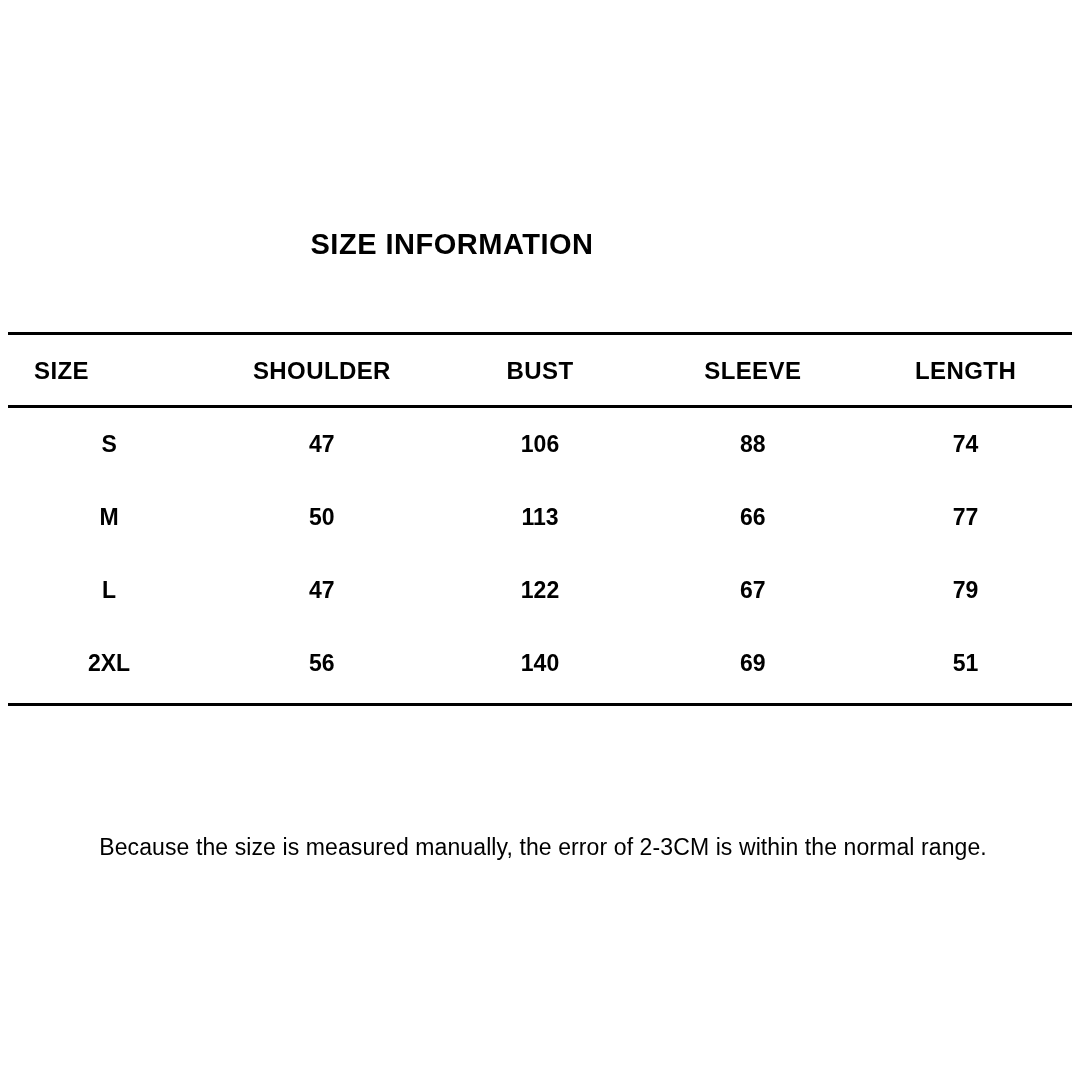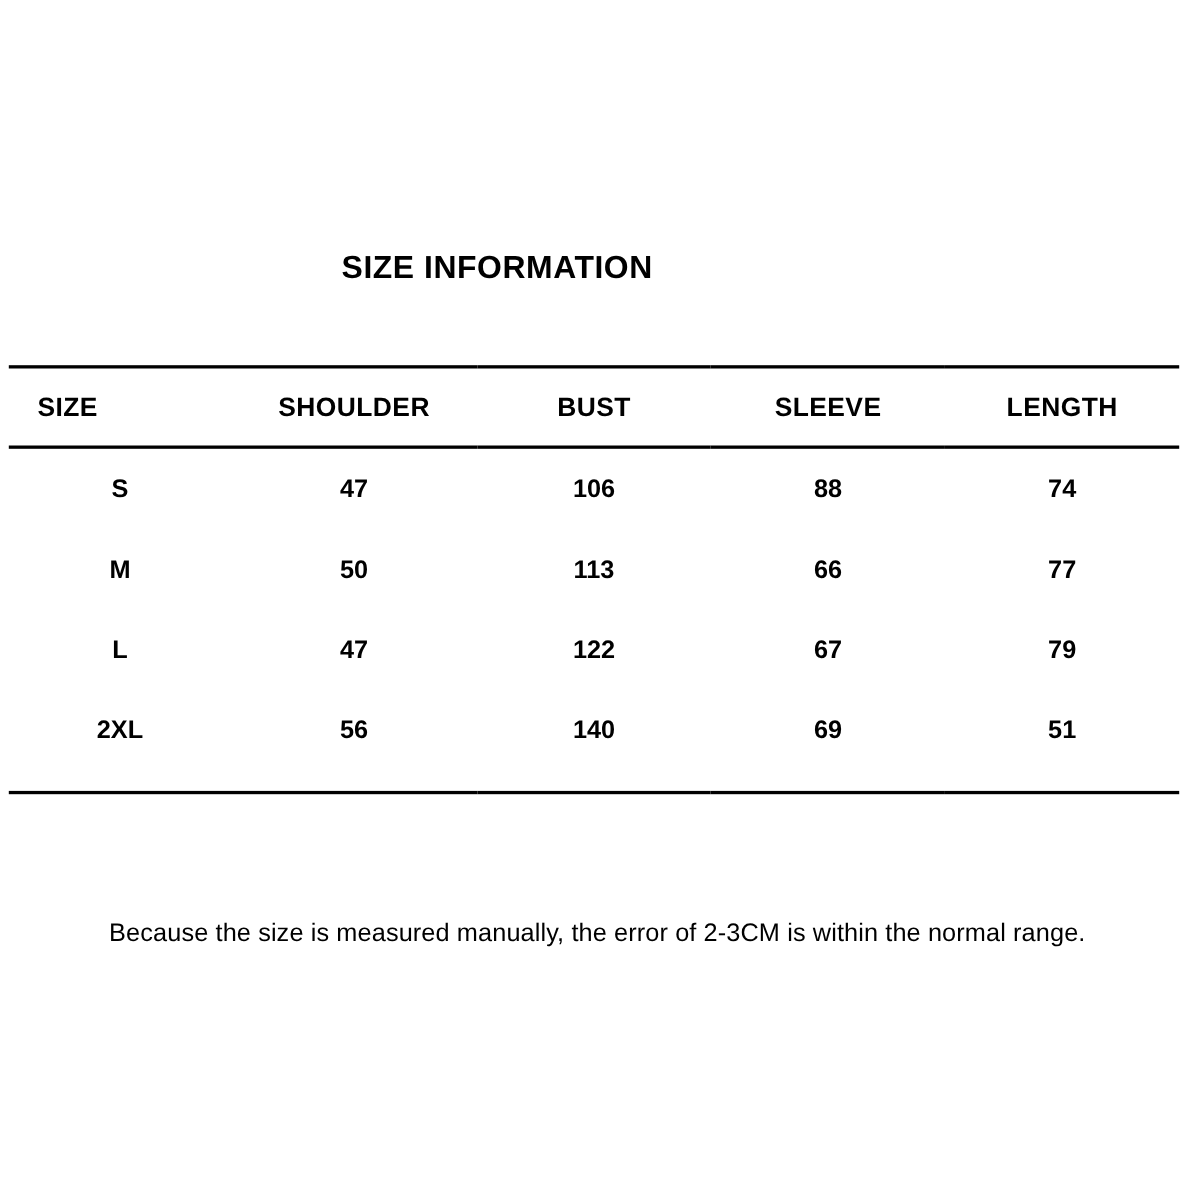--- a/index.html
+++ b/index.html
@@ -57,21 +57,21 @@
     padding-left: 26px;
   }
   table.size-table td {
     font-size: 23px;
     font-weight: bold;
     text-align: center;
     padding: 23px 0 23px 0;
   }
   table.size-table tbody tr:last-child td {
     border-bottom: 3px solid #000;
-    padding-bottom: 42px;
+    padding-bottom: 26px;
   }
   table.size-table td.col-size {
     text-align: center;
     padding-left: 0;
   }
   col.c1 { width: 19%; }
   col.c2 { width: 21%; }
   col.c3 { width: 20%; }
   col.c4 { width: 20%; }
   col.c5 { width: 20%; }

